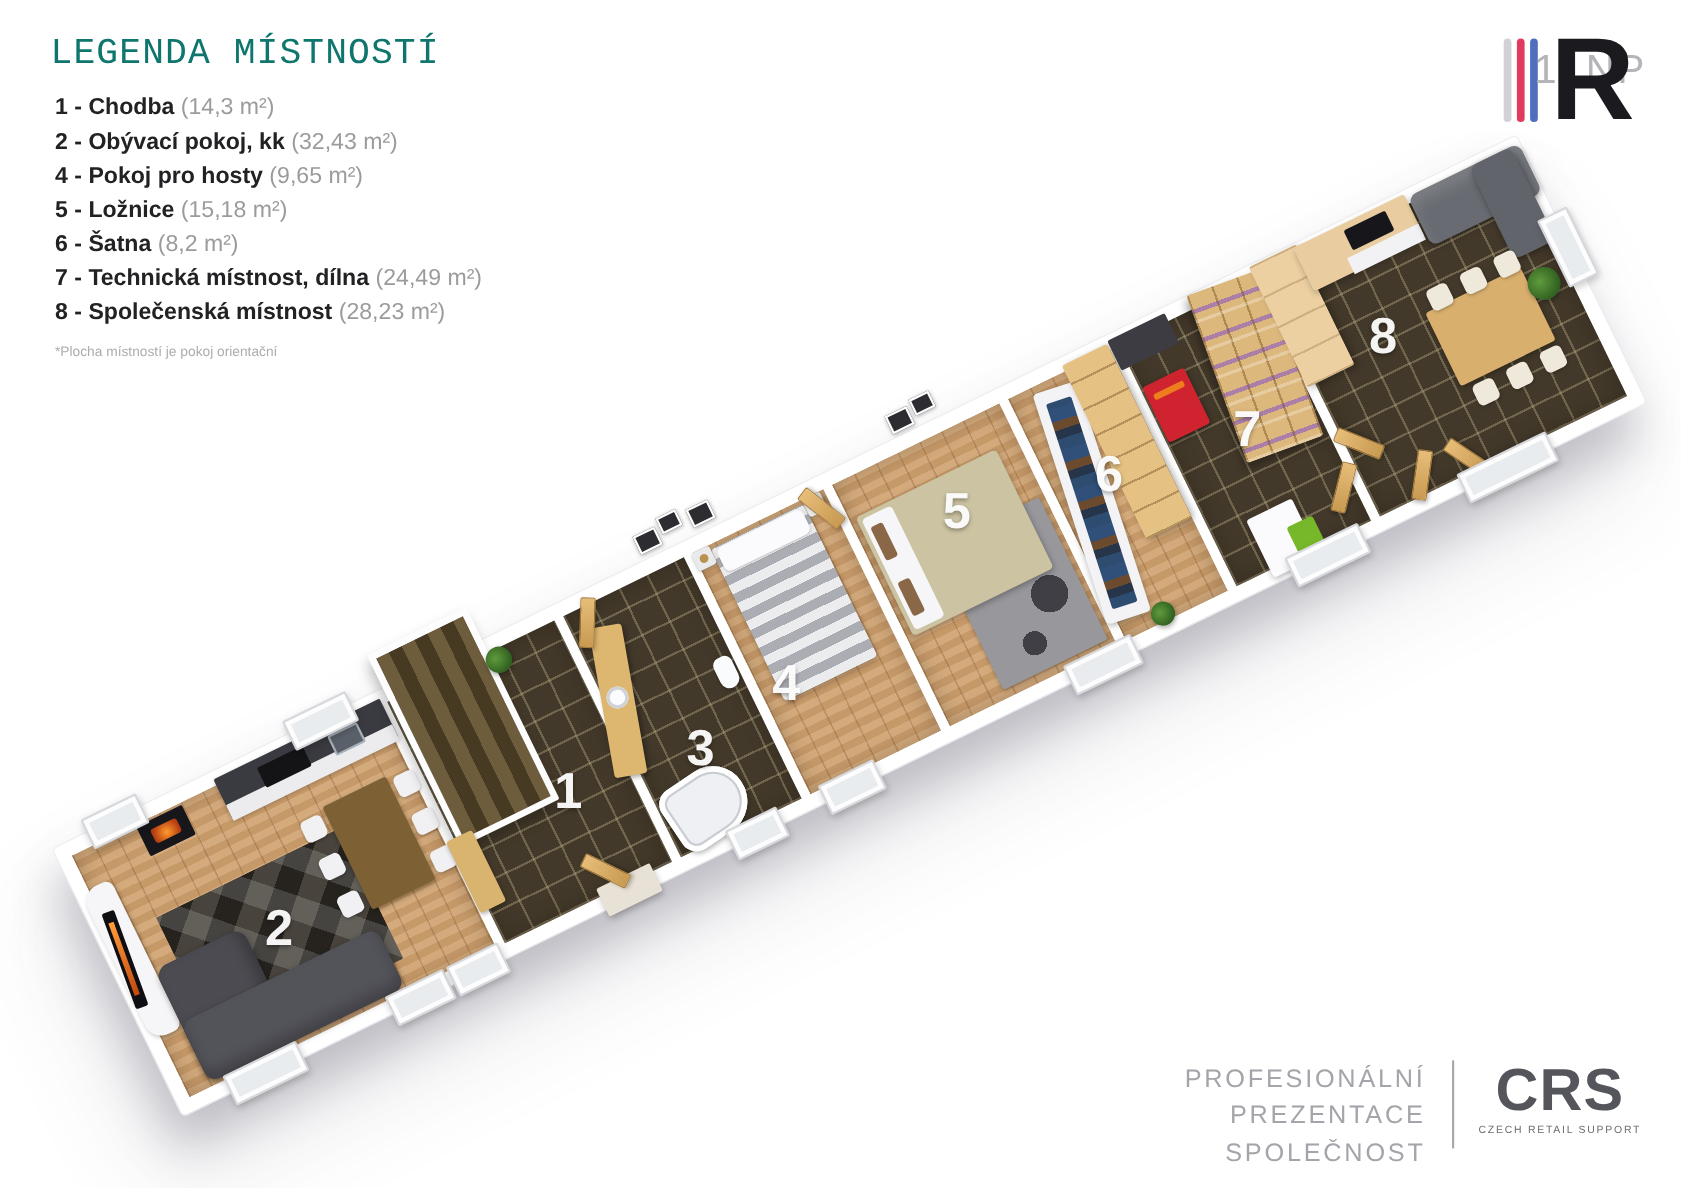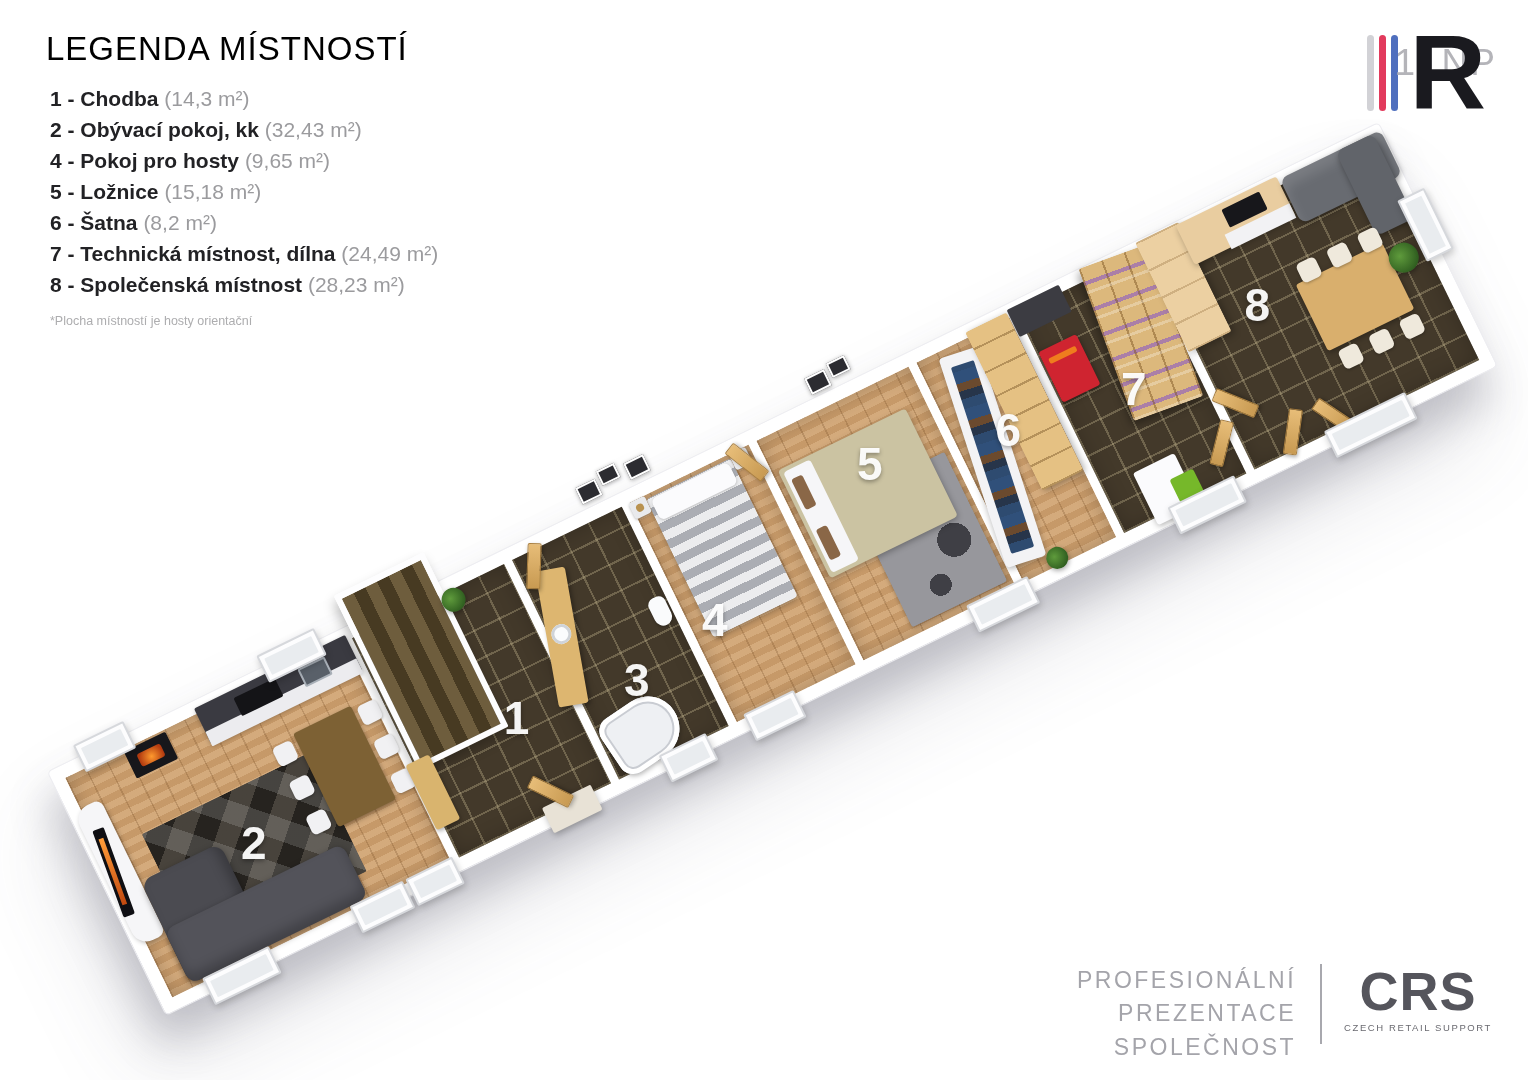--- a/index.html
+++ b/index.html
@@ -1,21 +1,21 @@
 <!DOCTYPE html>
 <html><head>
 <meta charset="utf-8">
 <style>
   html,body{margin:0;padding:0;background:#ffffff;}
   body{font-family:"Liberation Sans", sans-serif;}
   .canvas{position:relative;width:1528px;height:1080px;background:#ffffff;overflow:hidden;margin:0 auto;}
 
   
   .legend{position:absolute;left:46px;top:30px;}
-  .legend h1{margin:0 0 20px 0;font-size:33px;font-weight:300;letter-spacing:1px;color:#000000;}
+  .legend h1{margin:0 0 20px 0;font-size:33px;font-weight:300;letter-spacing:1px;color:#0f766e;font-family:Liberation Mono, monospace;}
   .legend ul{list-style:none;margin:0;padding:0 0 0 4px;}
   .legend li{margin:0 0 9px 0;font-size:21px;line-height:1.05;}
   .legend .lbl{font-weight:bold;color:#222225;}
   .legend .area{color:#9b9b9e;font-weight:400;}
   .legend .foot{margin:18px 0 0 4px;font-size:12.5px;color:#adadaf;}
 
   
   .brand{position:absolute;right:31px;top:30px;display:flex;align-items:flex-start;}
   .floor-label{position:absolute;right:0;top:12px;font-size:37px;font-weight:300;color:#b4b4b9;letter-spacing:2px;z-index:1;}
   .bars{display:flex;gap:5px;margin-right:11px;padding-top:5px;}
@@ -156,21 +156,21 @@
     <h1>LEGENDA MÍSTNOSTÍ</h1>
     <ul>
       <li><span class="lbl">1 - Chodba</span> <span class="area">(14,3 m²)</span></li>
       <li><span class="lbl">2 - Obývací pokoj, kk</span> <span class="area">(32,43 m²)</span></li>
       <li><span class="lbl">4 - Pokoj pro hosty</span> <span class="area">(9,65 m²)</span></li>
       <li><span class="lbl">5 - Ložnice</span> <span class="area">(15,18 m²)</span></li>
       <li><span class="lbl">6 - Šatna</span> <span class="area">(8,2 m²)</span></li>
       <li><span class="lbl">7 - Technická místnost, dílna</span> <span class="area">(24,49 m²)</span></li>
       <li><span class="lbl">8 - Společenská místnost</span> <span class="area">(28,23 m²)</span></li>
     </ul>
-    <p class="foot">*Plocha místností je hosty orientační</p>
+    <p class="foot">*Plocha místností je pokoj orientační</p>
   </section>
 
   <div class="brand">
     <div class="floor-label">1. NP</div>
     <div class="bars">
       <span class="bar-gray"></span>
       <span class="bar-red"></span>
       <span class="bar-blue"></span>
     </div>
     <div class="monogram">R</div>

